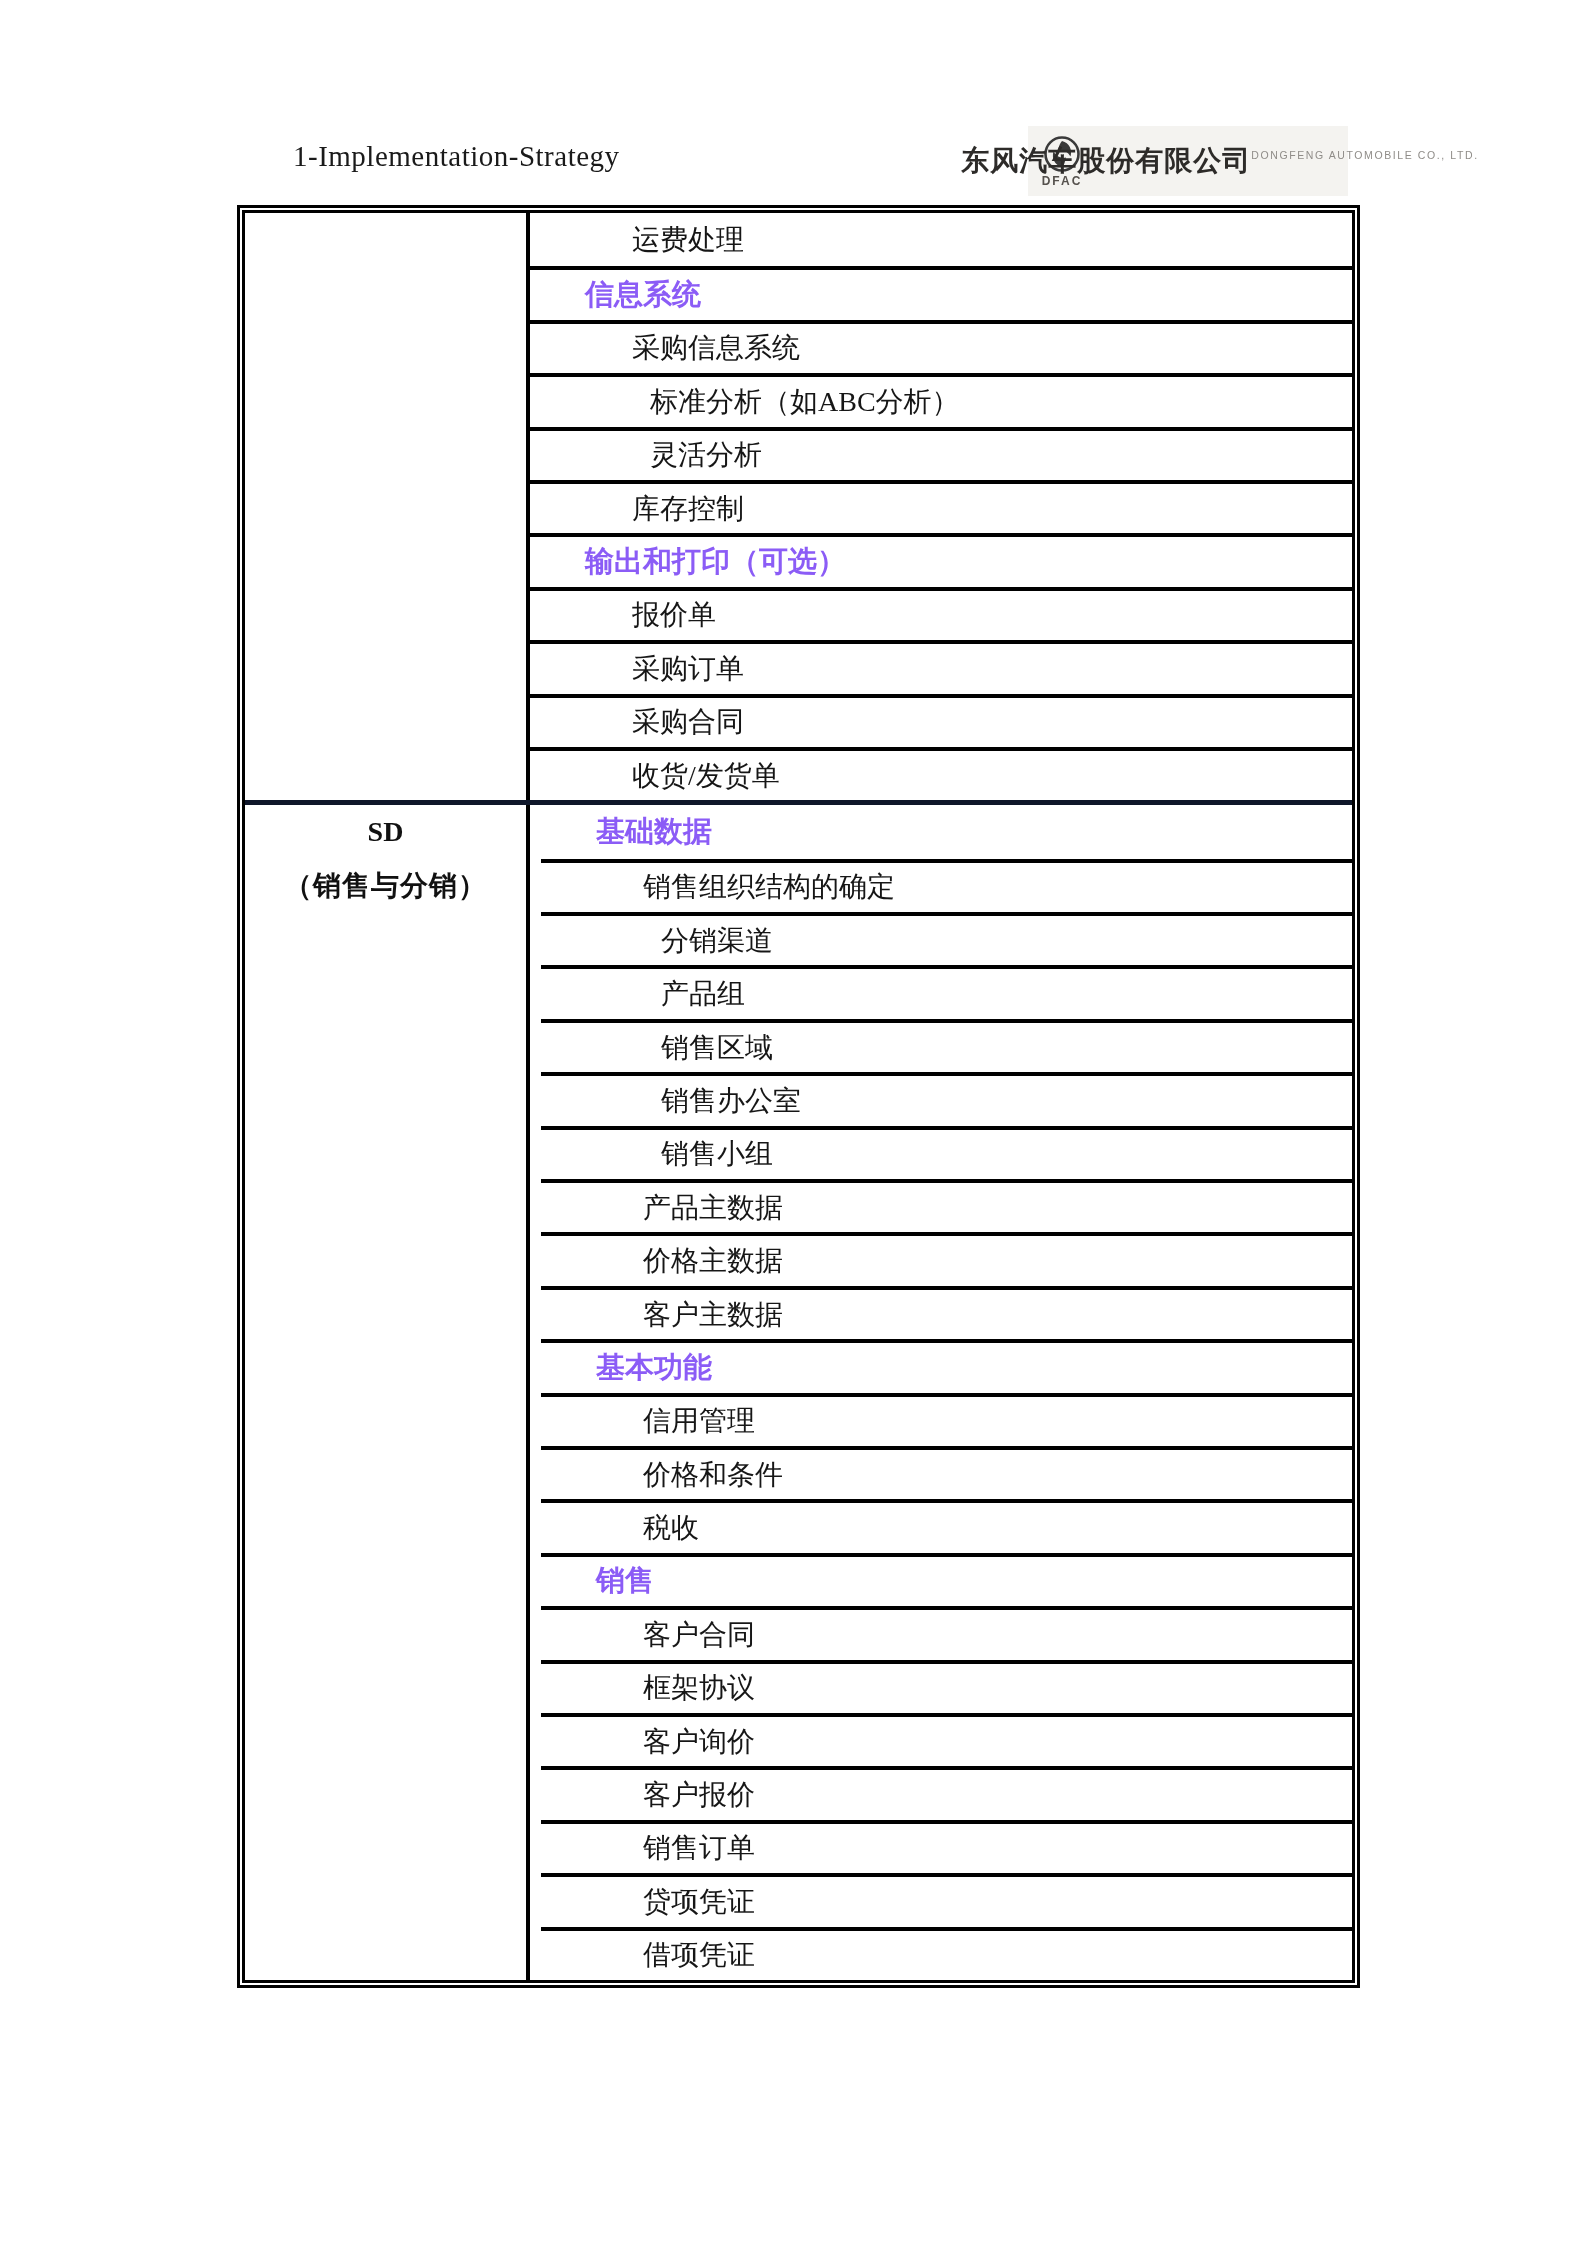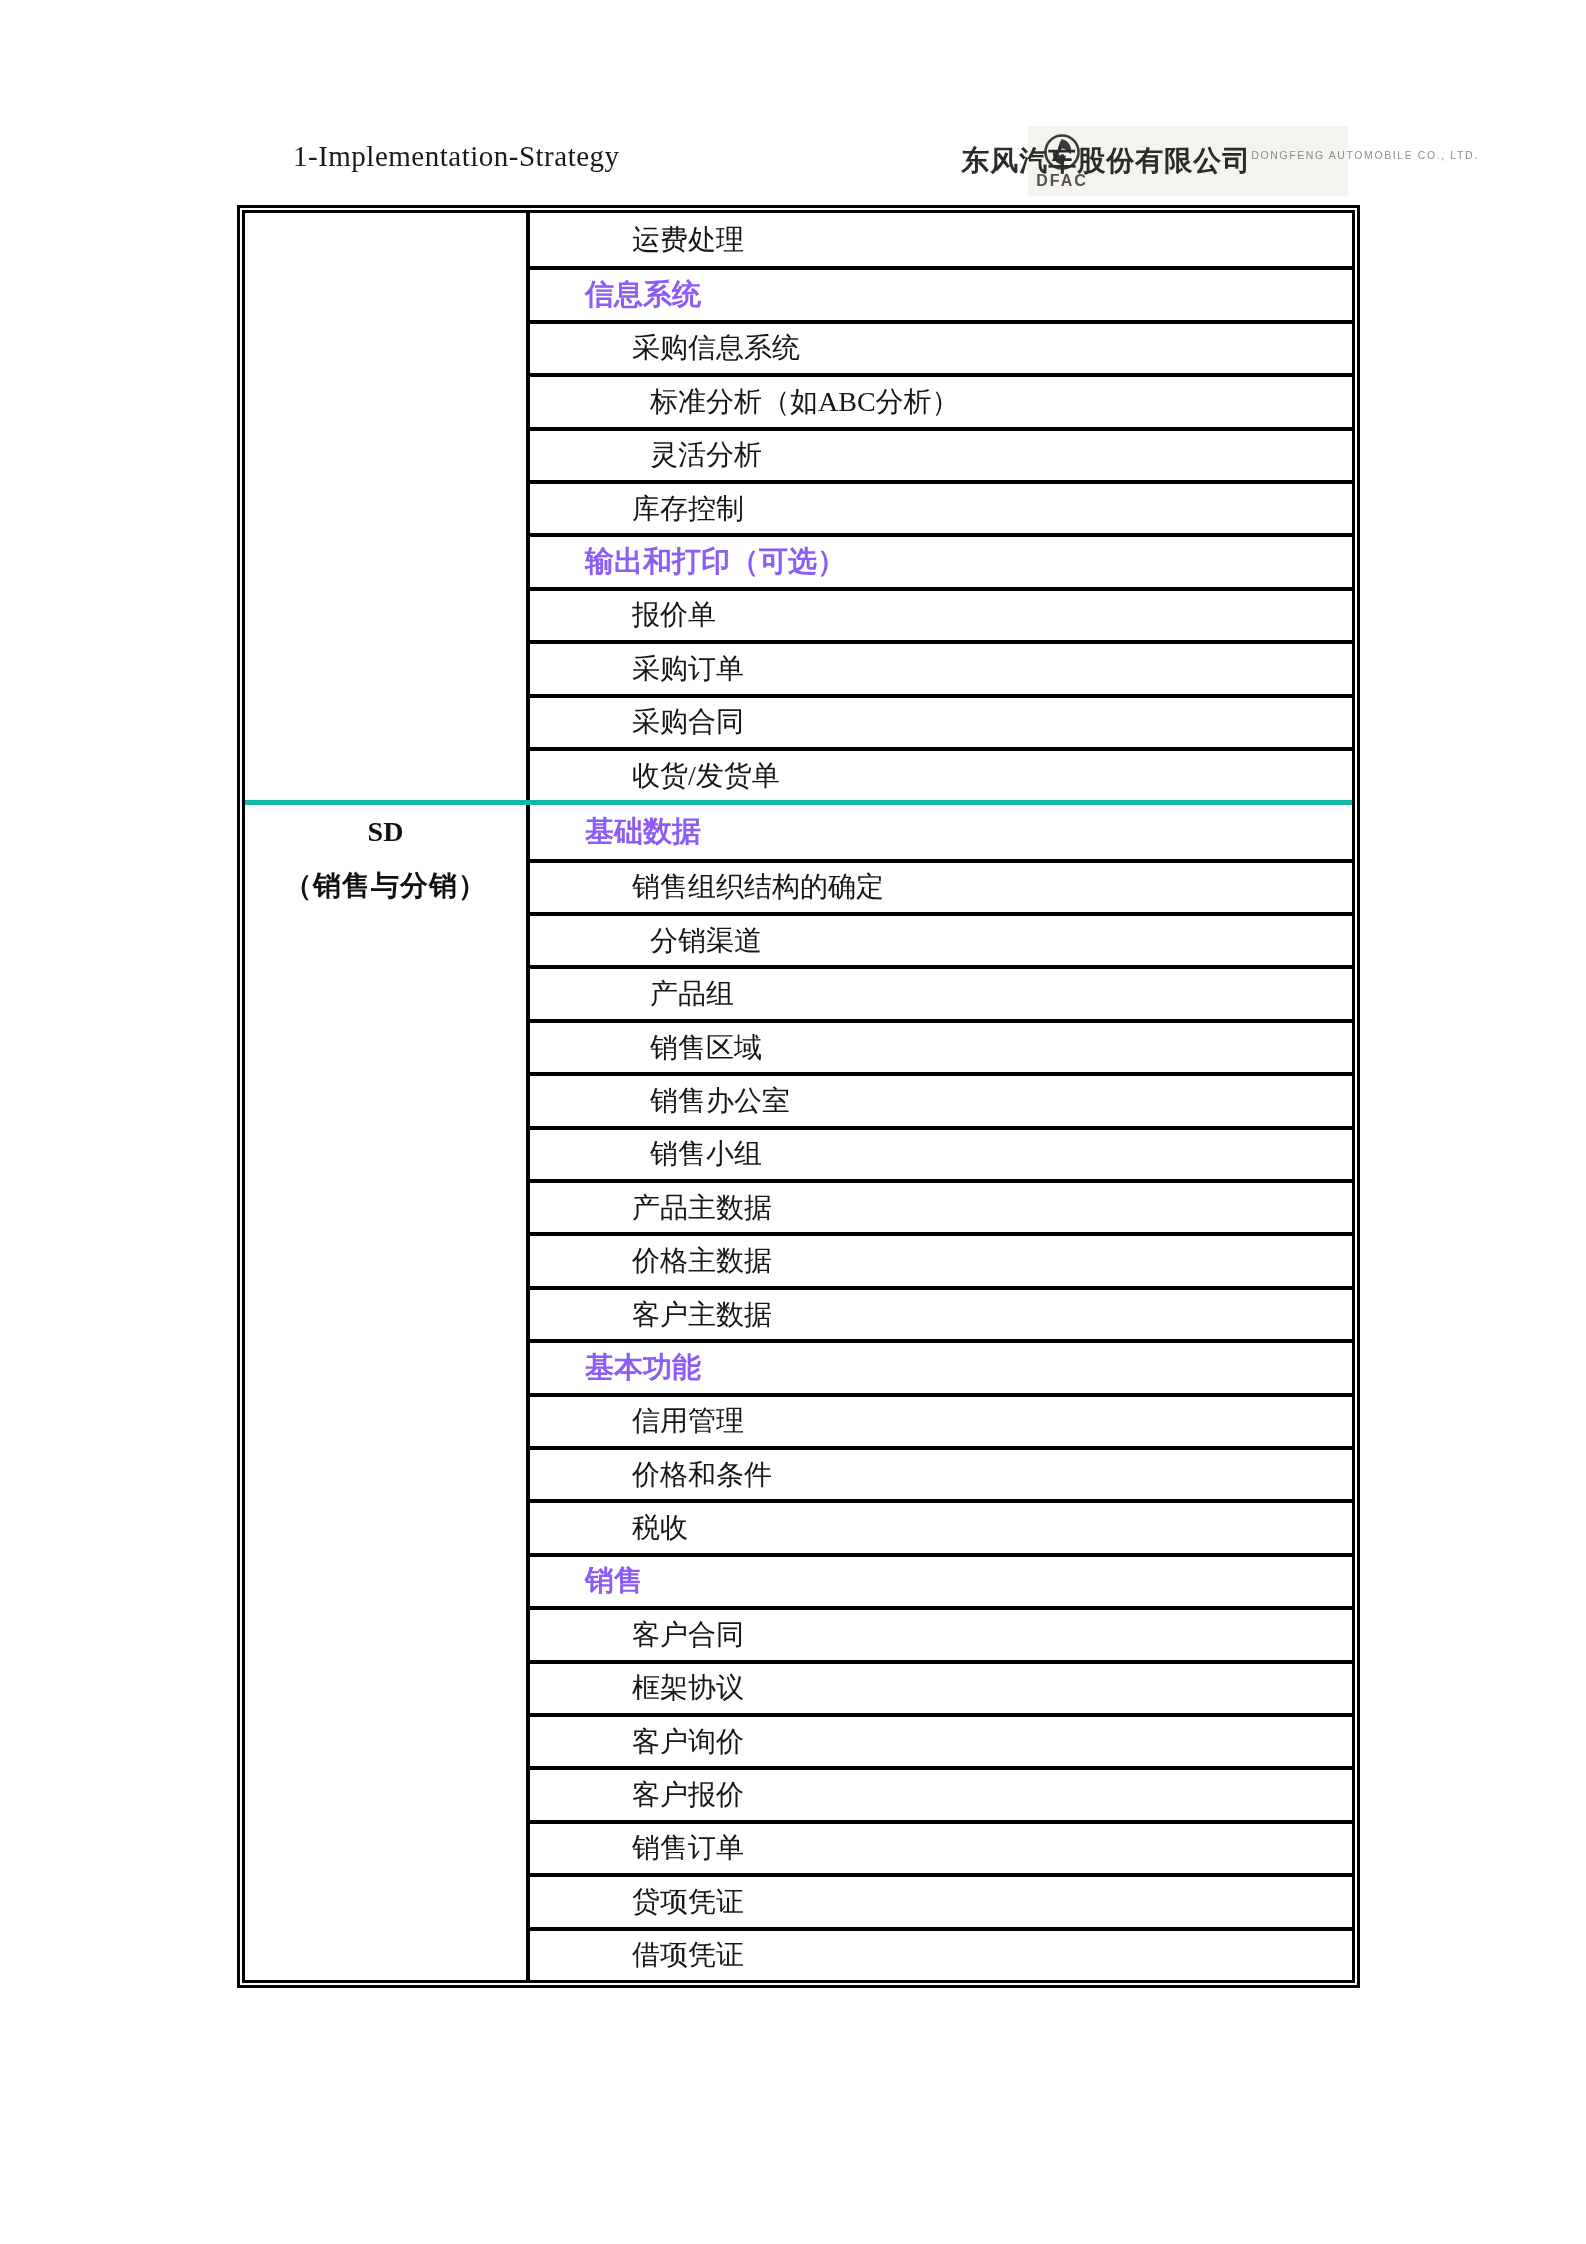--- a/index.html
+++ b/index.html
@@ -21,21 +21,21 @@
   .logo{
     position:absolute;left:1028px;top:126px;
     width:320px;height:70px;
     background:#f4f3f0;
     display:flex;align-items:center;
     box-sizing:border-box;padding:3px 8px 3px 6px;gap:10px;
   }
   .logo-mark{display:flex;flex-direction:column;align-items:center;width:56px;flex:none;}
   .logo-abbr{
     font-family:"Liberation Sans","DejaVu Sans",sans-serif;
-    font-size:16px;font-weight:bold;color:#55514d;letter-spacing:2px;margin-top:0px;
+    font-size:12px;font-weight:bold;color:#55514d;letter-spacing:2px;margin-top:0px;
   }
   .logo-text{display:flex;flex-direction:row;justify-content:center;min-width:0;}
   .logo-cn{
     font-family:"Liberation Sans","DejaVu Sans",sans-serif;
     font-weight:bold;font-size:28px;line-height:1.05;
     color:#2d2b29;letter-spacing:1px;white-space:nowrap;
   }
   .logo-en{
     font-family:"Liberation Sans","DejaVu Sans",sans-serif;
     font-size:10.5px;color:#8f8c88;letter-spacing:1.6px;margin-top:3px;white-space:nowrap;
@@ -43,21 +43,21 @@
 
   
   .doc-table{
     position:absolute;left:237px;top:205px;
     width:1123px;
     border:8px double #000;
     box-sizing:border-box;
     background:#fff;
   }
   .section{display:flex;align-items:stretch;}
-  .section + .section{border-top:5px solid #14b8a6;}
+  .section + .section{border-top:5px solid #0f172a;gap:11px;}
   .module-cell{
     width:285px;flex:none;
     border-right:4px solid #000;
     box-sizing:border-box;
     text-align:center;
     font-weight:bold;font-size:28px;color:#111;
   }
   .module-name{height:54px;line-height:54px;}
   .module-sub{height:54px;line-height:54px;letter-spacing:1px;}
   .rows{flex:1;display:flex;flex-direction:column;min-width:0;}

